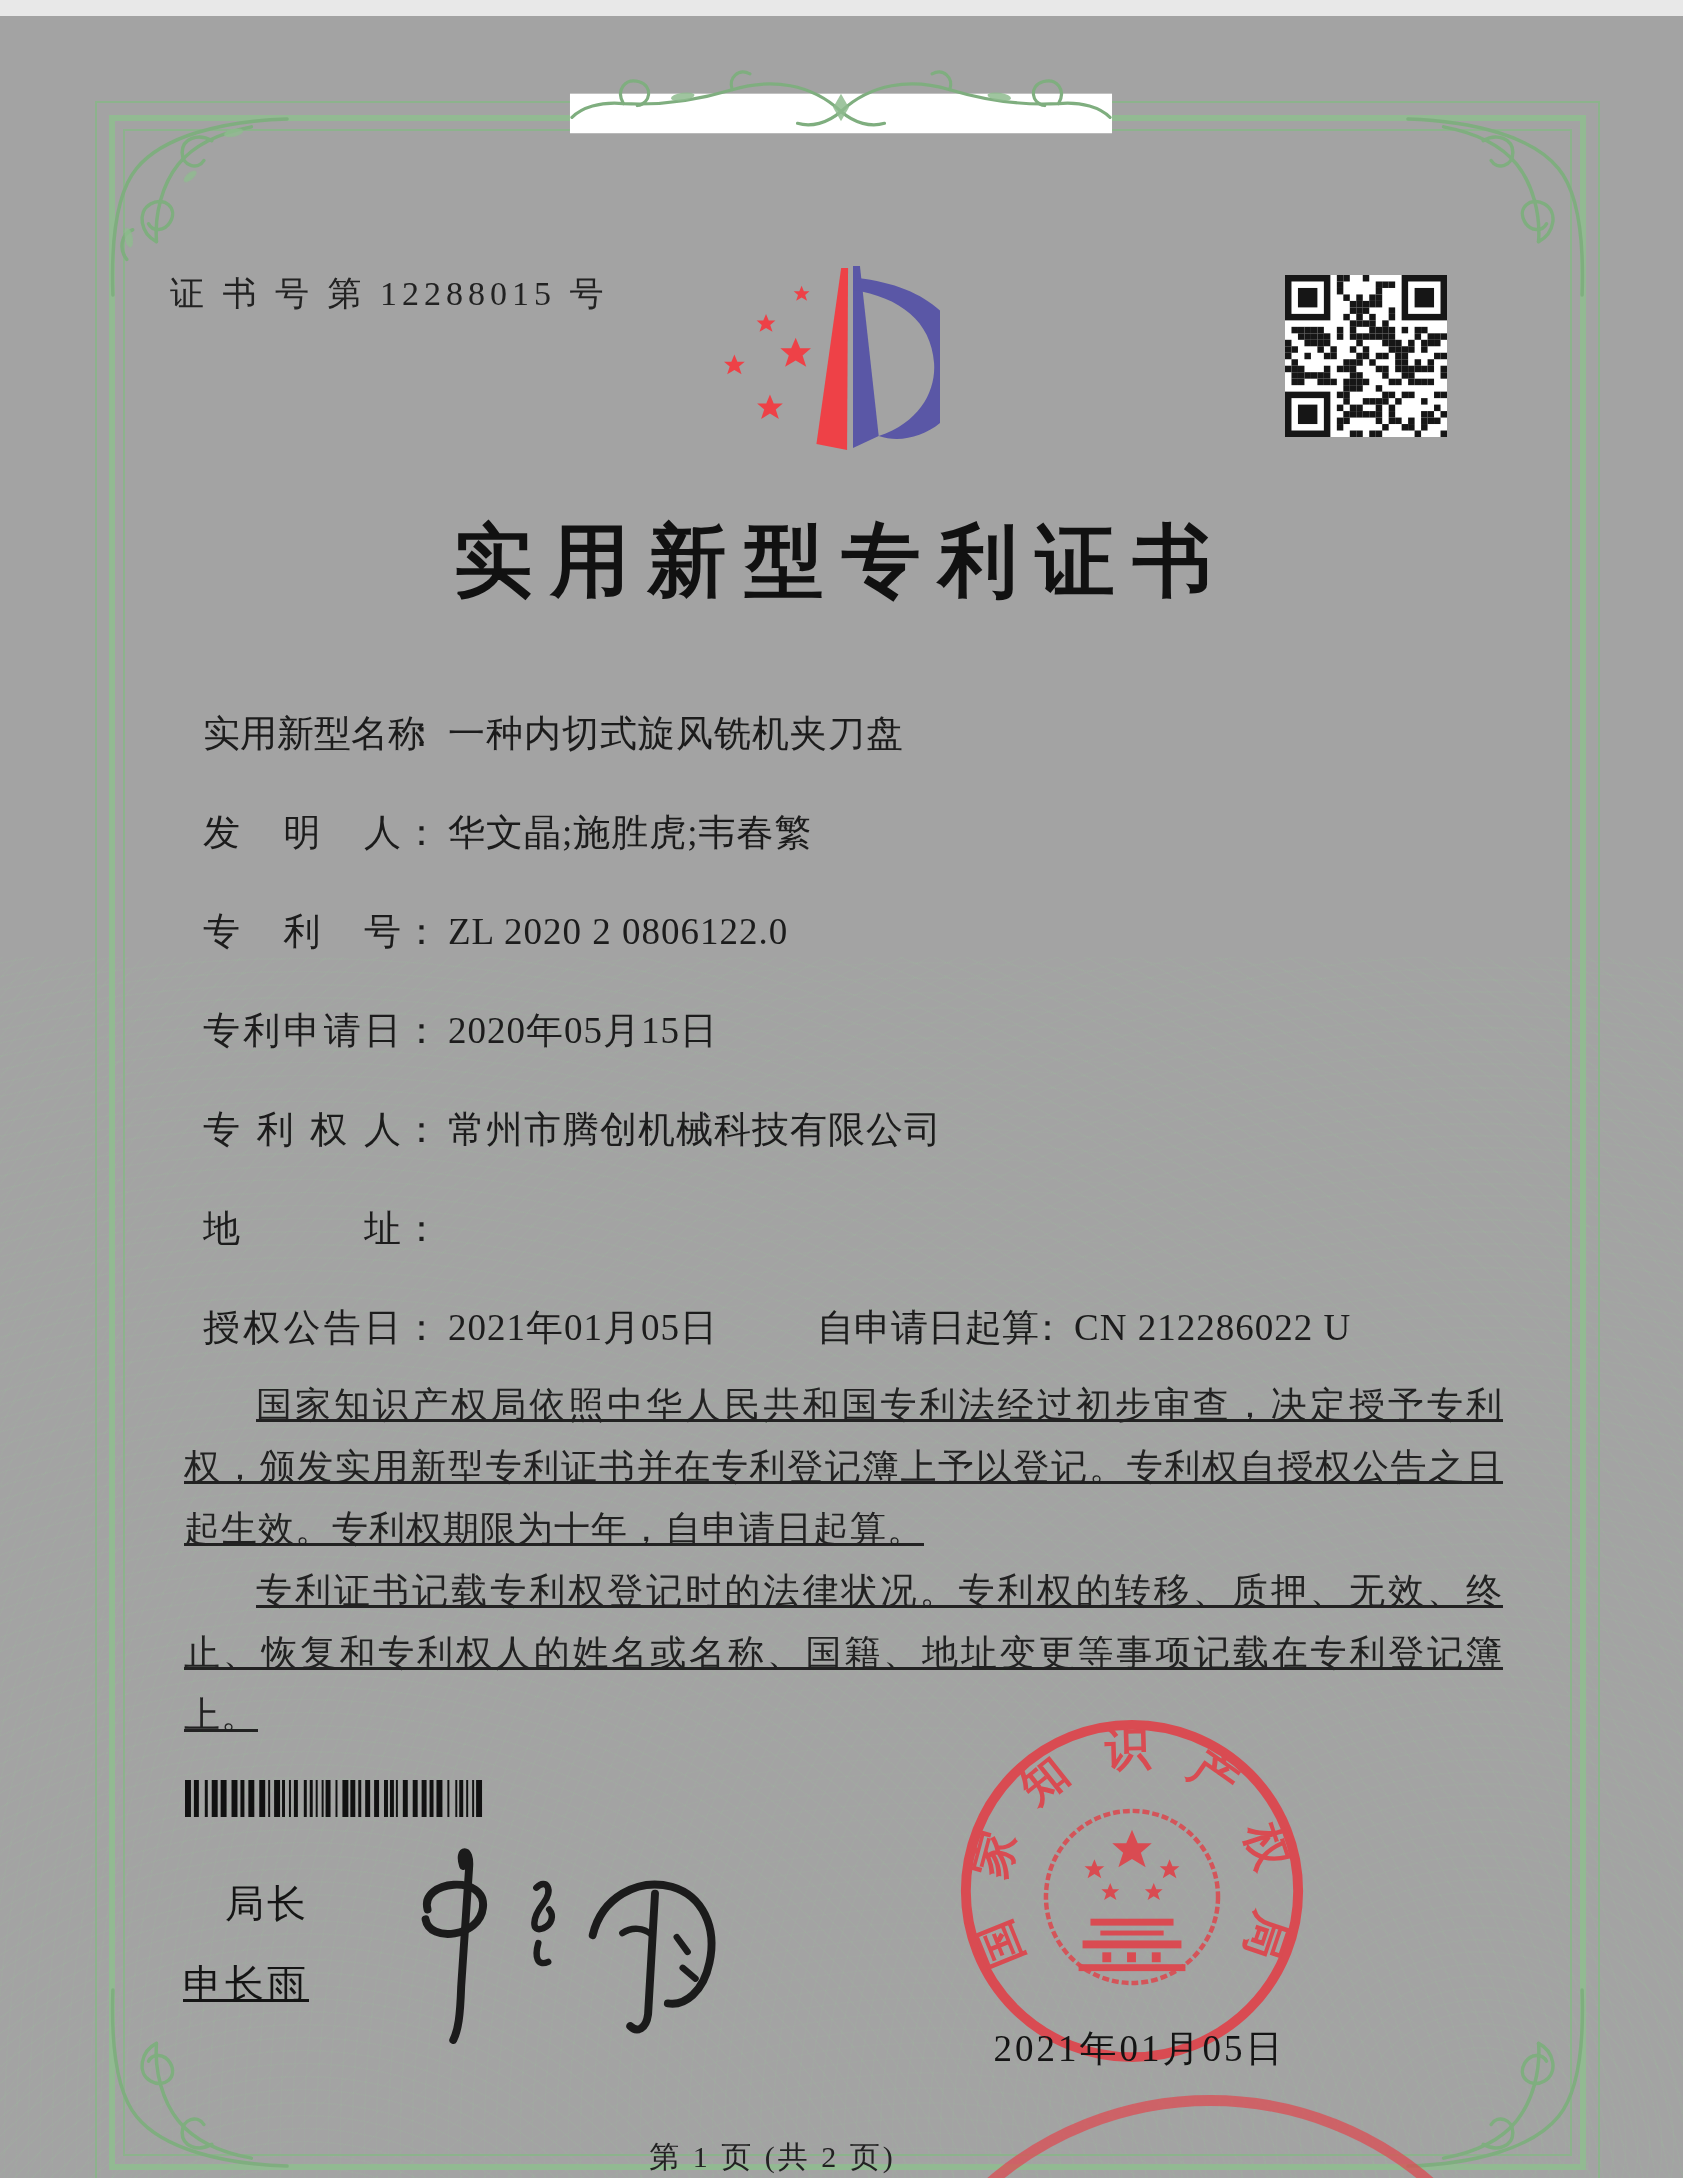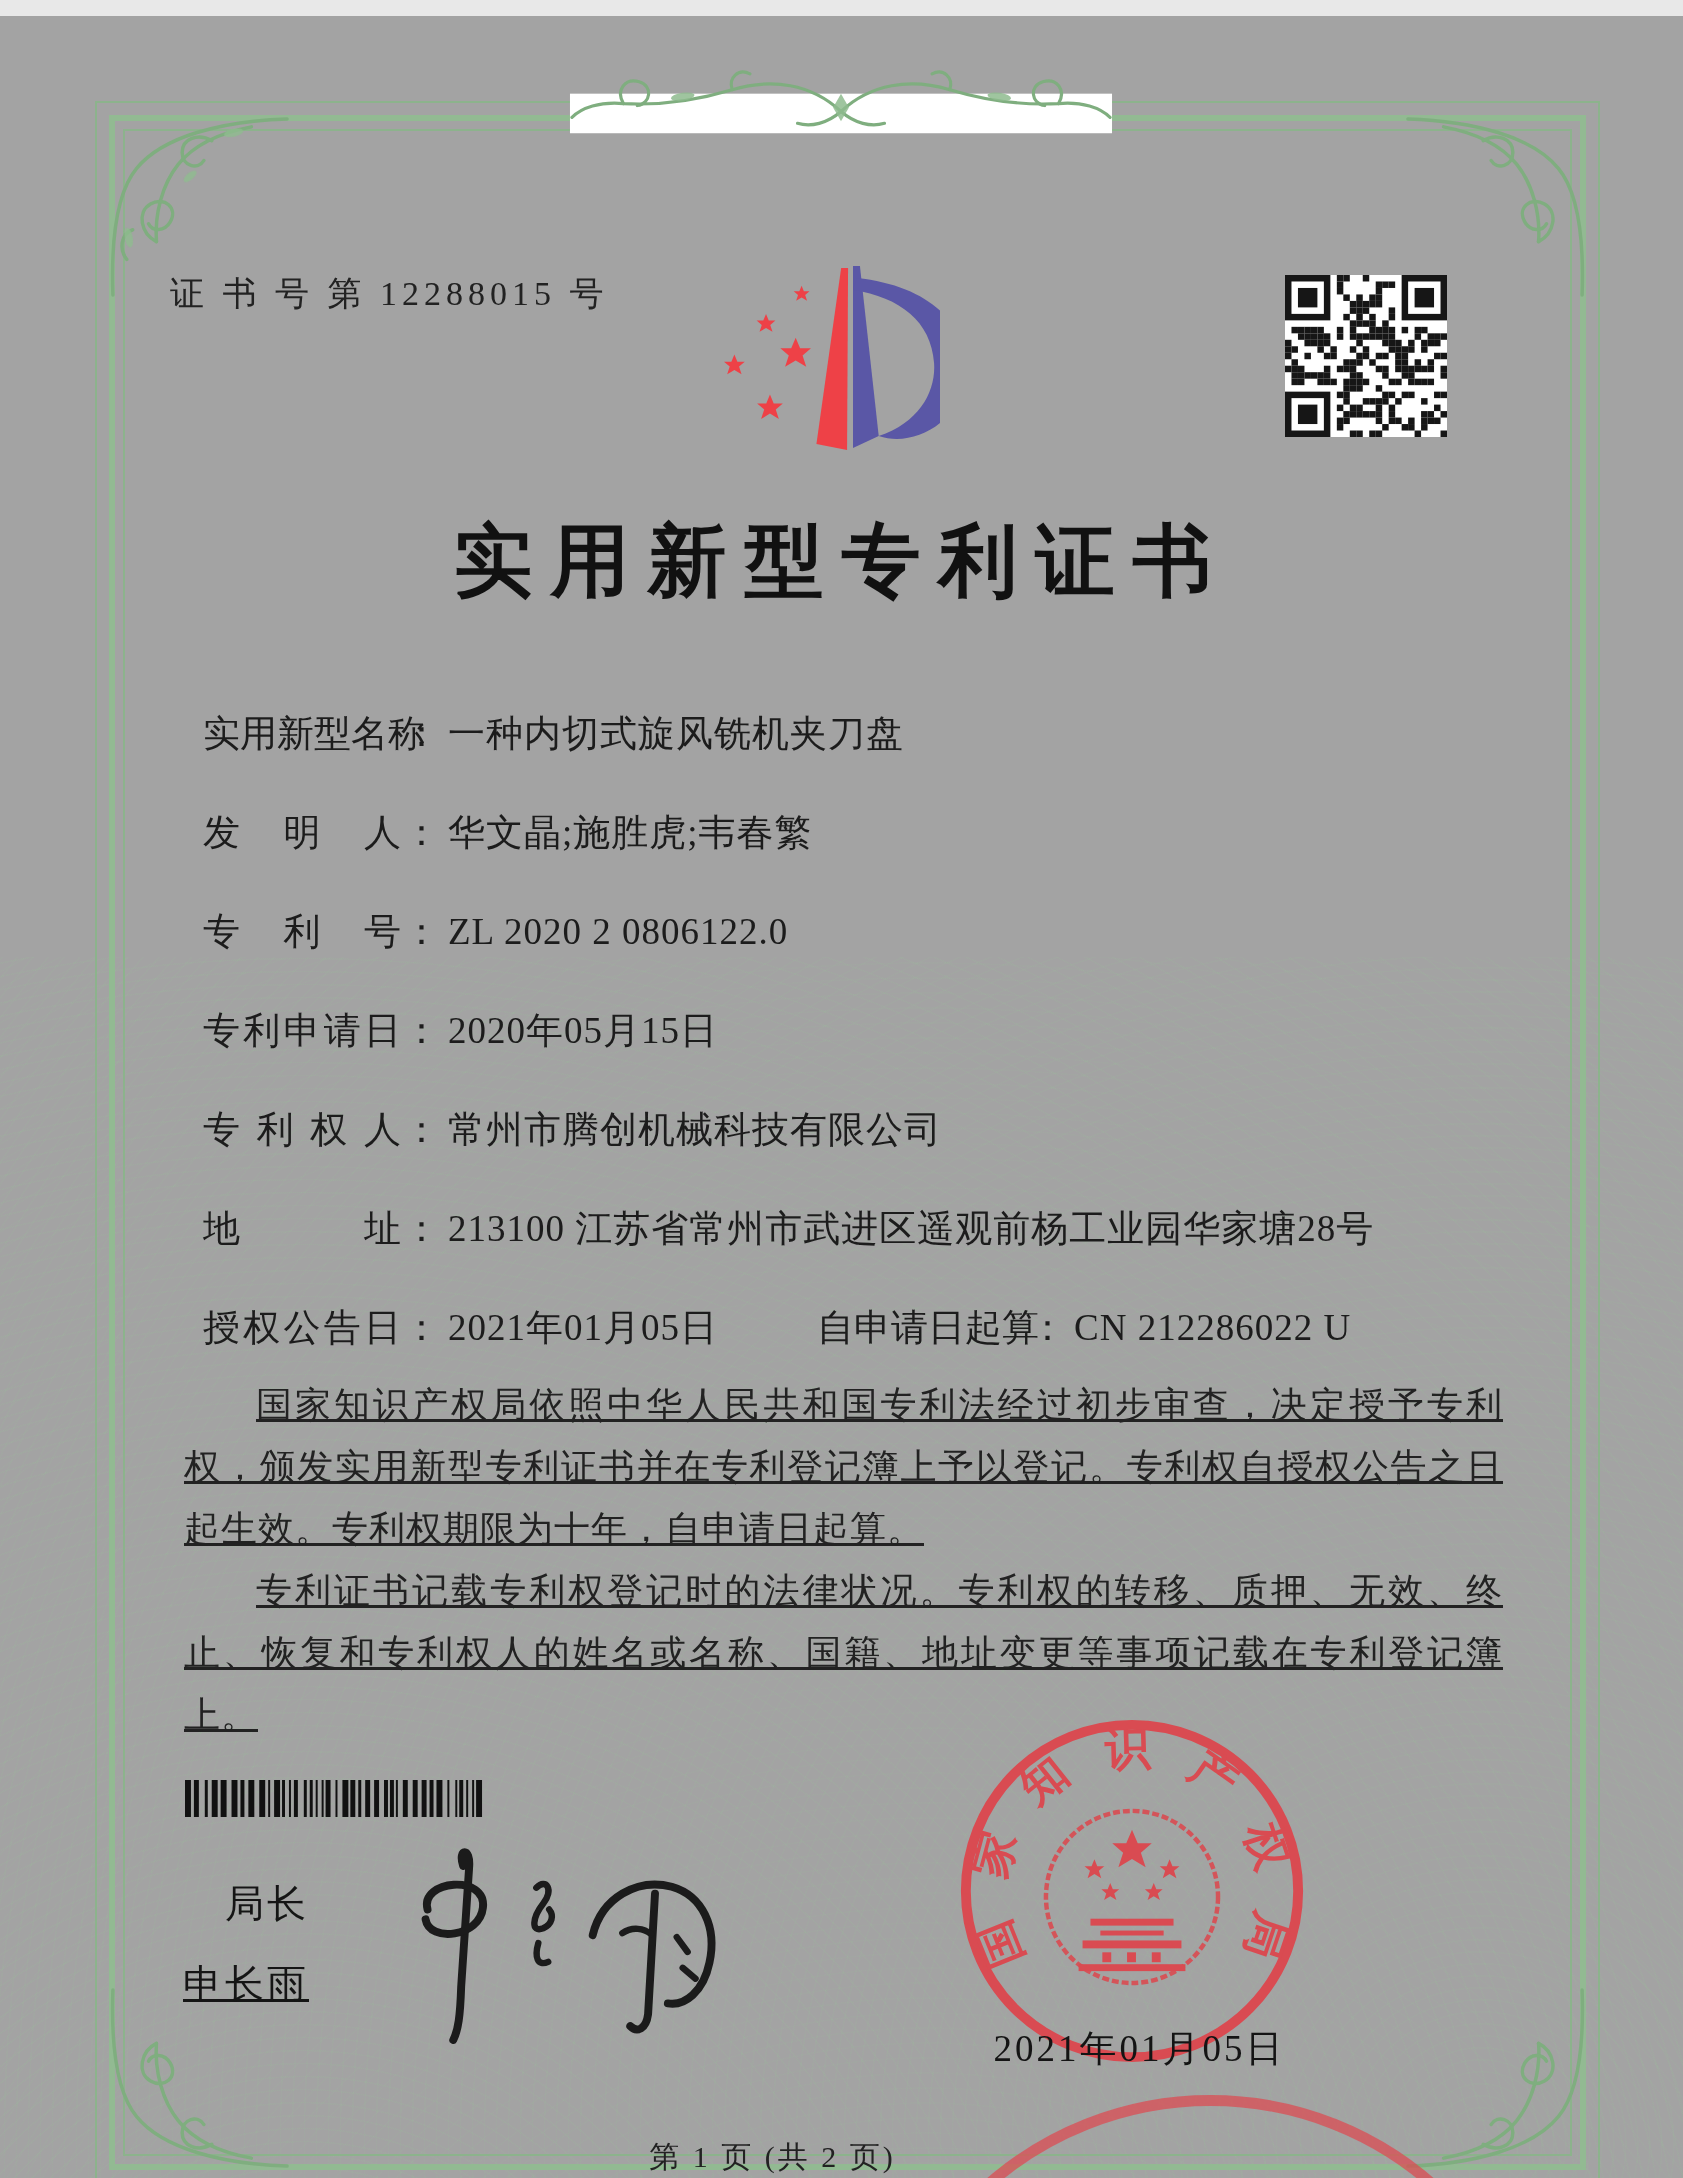--- a/index.html
+++ b/index.html
@@ -398,21 +398,20 @@
       <span class="f-value">2020年05月15日</span>
     </div>
     <div class="f-row">
       <span class="f-label">专利权人</span>
         <span class="f-colon">：</span>
       <span class="f-value">常州市腾创机械科技有限公司</span>
     </div>
     <div class="f-row">
       <span class="f-label">地址</span>
         <span class="f-colon">：</span>
-      <span class="f-value">213100 江苏省常州市武进区遥观前杨工业园华家塘28号</span>
     </div>
     <div class="f-row">
       <span class="f-label">授权公告日</span>
         <span class="f-colon">：</span>
       <span class="f-value">2021年01月05日</span>
       <span class="grant-group">
         <span class="f-label">自申请日起算</span>
           <span class="f-colon">：</span>
         <span class="f-value">CN 212286022 U</span>
       </span>

